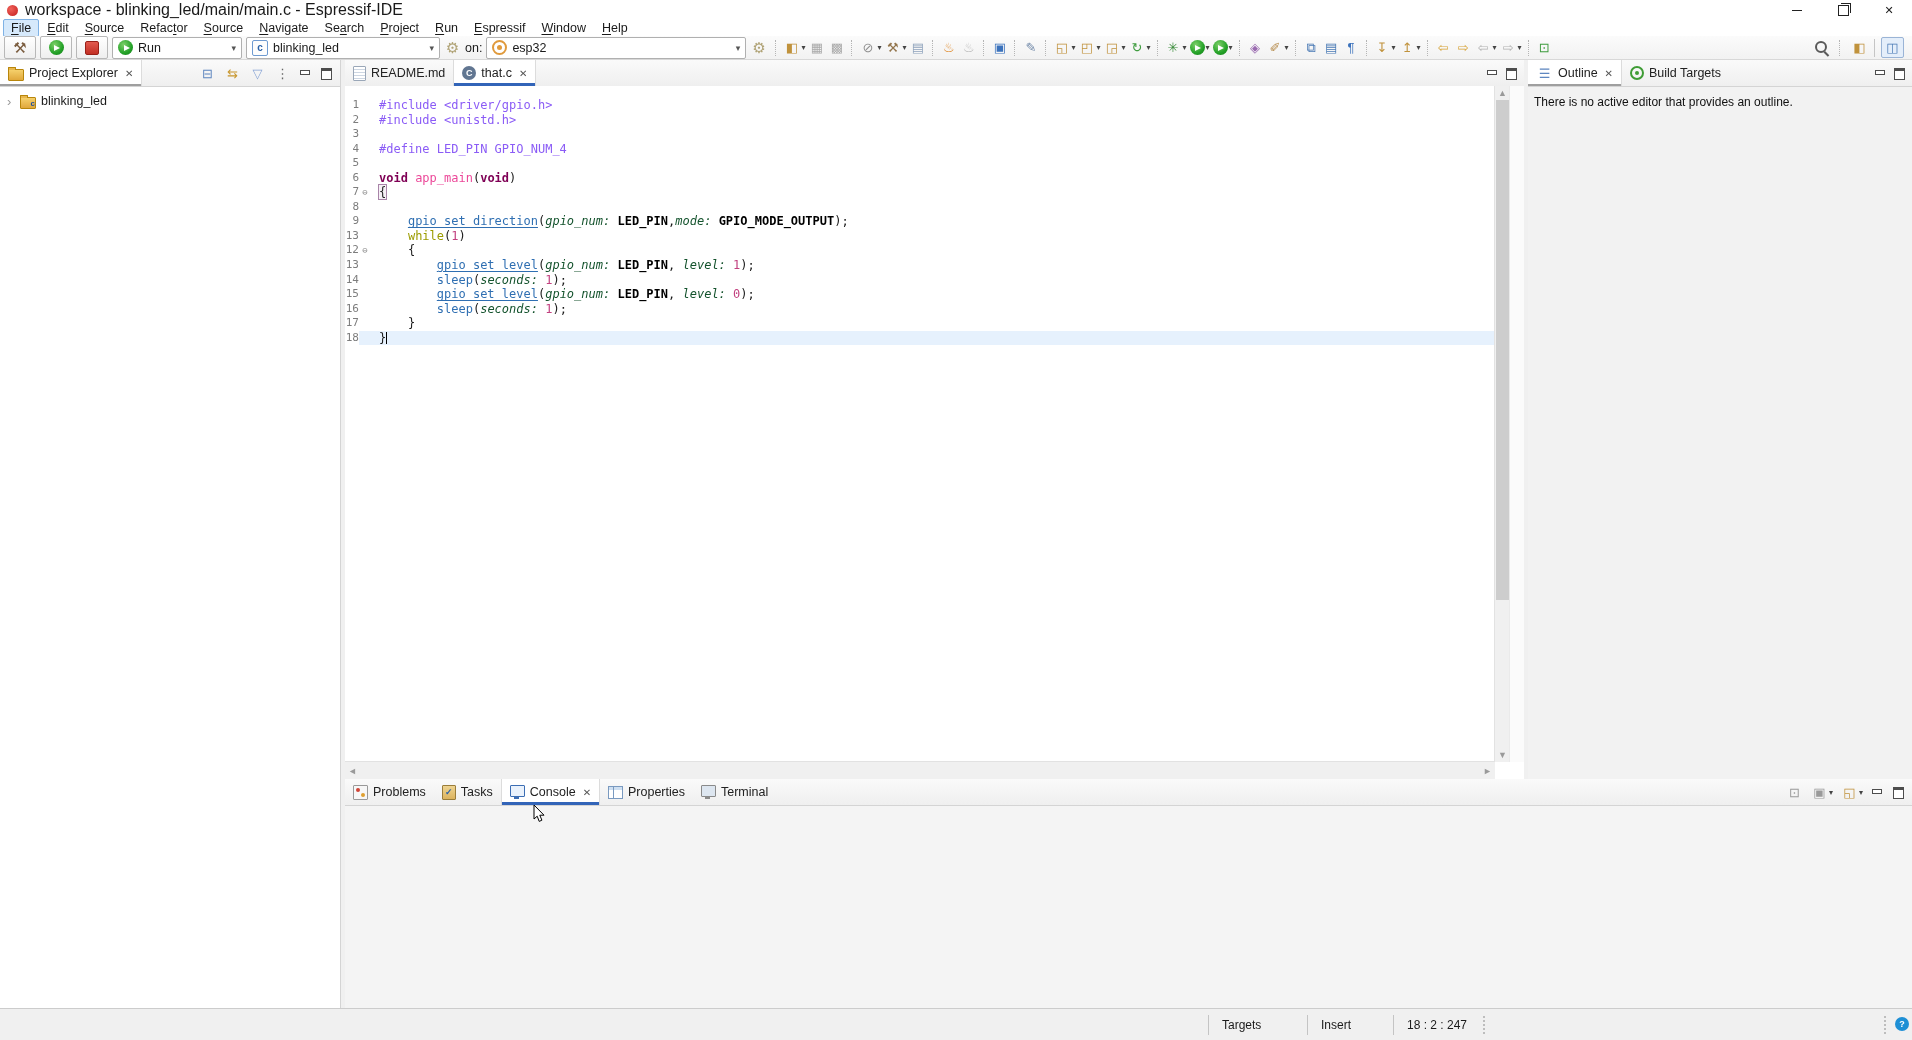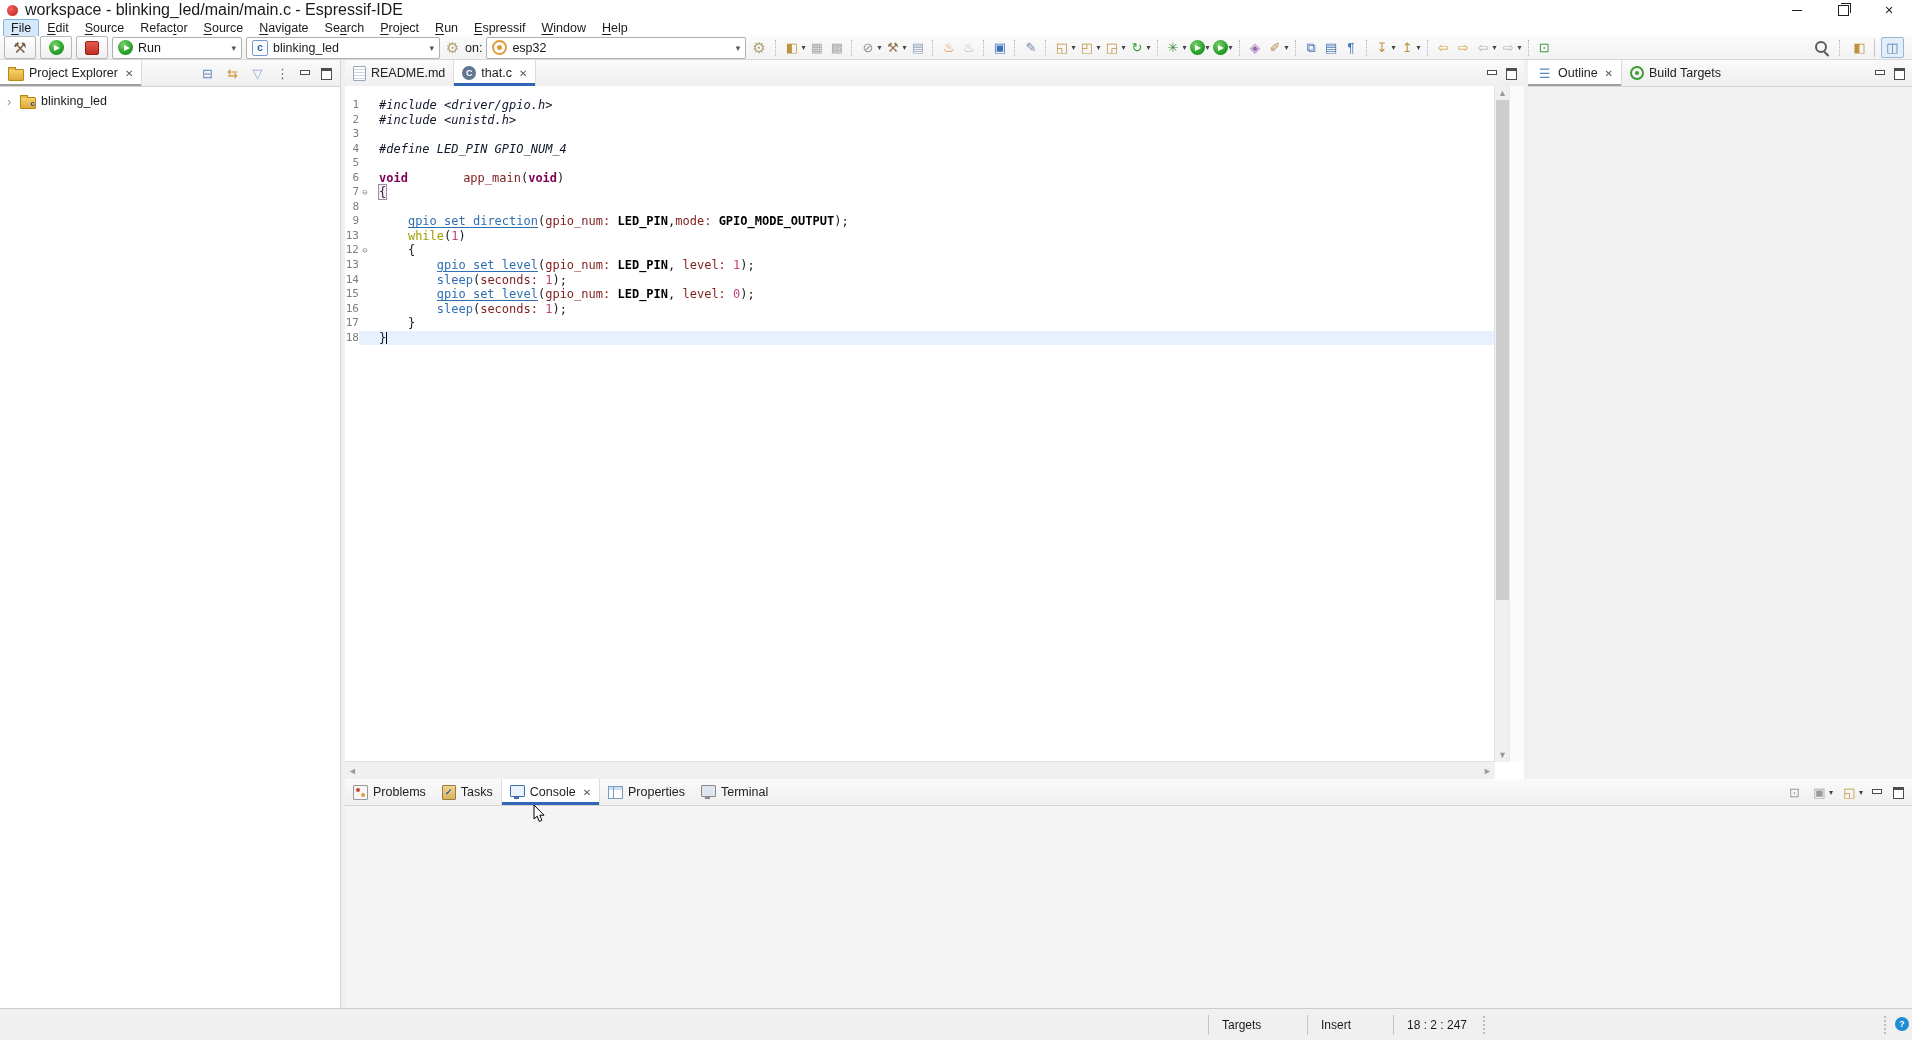--- a/index.html
+++ b/index.html
@@ -87,27 +87,27 @@
   .tree-chevron{color:#9a9a9a;font-size:13px;width:8px;}
   
   .code-area{position:absolute;left:0;top:26px;right:0;bottom:0;background:#fff;}
   .code{position:absolute;left:0;top:0;right:29px;bottom:17px;overflow:hidden;padding-top:12px;
         font-family:"DejaVu Sans Mono",monospace;font-size:12px;}
   .code-line{display:flex;height:14.55px;line-height:14.55px;white-space:pre;}
   .lnum{width:14px;text-align:right;color:#7d7d7d;font-size:11px;background:#fff;flex:none;z-index:2;}
   .fold{width:12px;text-align:center;color:#8a8a8a;font-size:9px;line-height:14.55px;flex:none;}
   .ltext{flex:1;padding-left:8px;}
   .code-line.cur .ltext, .code-line.cur .fold{background:#e6f1fd;}
-  .tk-pp{color:#0f172a;font-style:italic;}
+  .tk-pp{color:#8b5cf6;}
   .tk-kw{color:#7f0055;font-weight:bold;}
   .tk-kw2{color:#9c9c00;}
-  .tk-fd{color:#7f1d1d;margin-left:48px;}
+  .tk-fd{color:#ec4899;}
   .tk-fn{color:#2f6fb2;text-decoration:underline;text-underline-offset:2px;}
   .tk-fs{color:#2f6fb2;}
-  .tk-pa{color:#7f1d1d;}
+  .tk-pa{color:#14532d;font-style:italic;}
   .tk-mc{color:#000;font-weight:bold;}
   .tk-nu{color:#c2417f;}
   .tk-pl{color:#1a1a1a;}
   .tk-bm{color:#222;outline:1px solid #a884a8;background:#f6f0f6;}
   .caret{display:inline-block;width:1px;height:12px;background:#000;vertical-align:-2px;}
   .vscroll{position:absolute;top:0;right:14px;bottom:17px;width:15px;background:#f0f0f0;border-left:1px solid #e2e2e2;}
   .vthumb{position:absolute;left:1px;right:1px;top:14px;height:500px;background:#cdcdcd;}
   .overview-ruler{position:absolute;top:0;right:0;bottom:17px;width:14px;background:#fbfbfb;border-left:1px solid #eaeaea;}
   .hscroll{position:absolute;left:0;right:29px;bottom:0;height:17px;background:#f0f0f0;border-top:1px solid #e2e2e2;display:flex;align-items:center;justify-content:space-between;padding:0 3px;}
   .scroll-arrow{color:#9a9a9a;font-size:9px;}
@@ -413,20 +413,21 @@
         <span class="tab">
           <span class="sh-ring-green"></span>
           <span>Build Targets</span>
         </span>
         <span class="spacer"></span>
         <span class="viewbar-icons">
           <span class="ico sh-min"></span>
           <span class="ico sh-max"></span>
         </span>
       </div>
+      <div class="outline-body">There is no active editor that provides an outline.</div>
     </div>
 
     <div class="panel console-panel">
       <div class="tabbar">
         <span class="tab">
           <span class="sh-problems"></span>
           <span>Problems</span>
         </span>
         <span class="tab">
           <span class="sh-tasks">✓</span>

